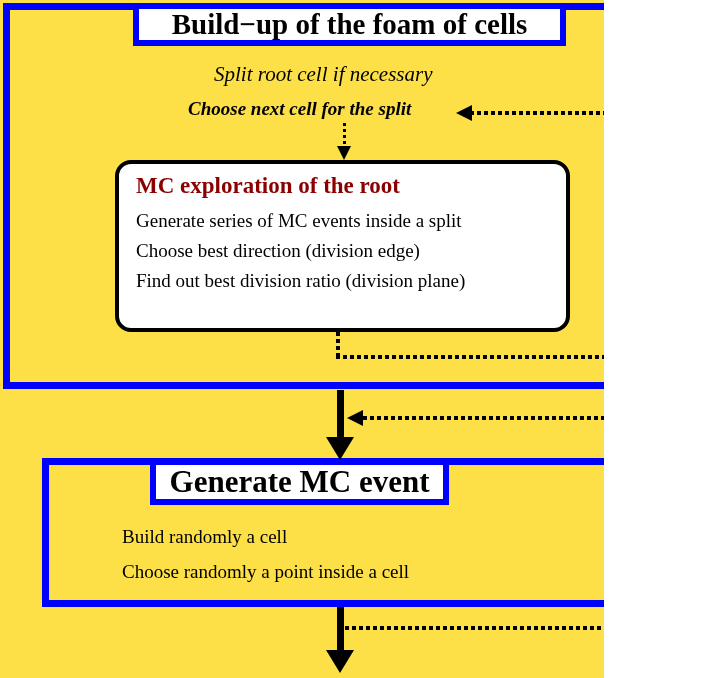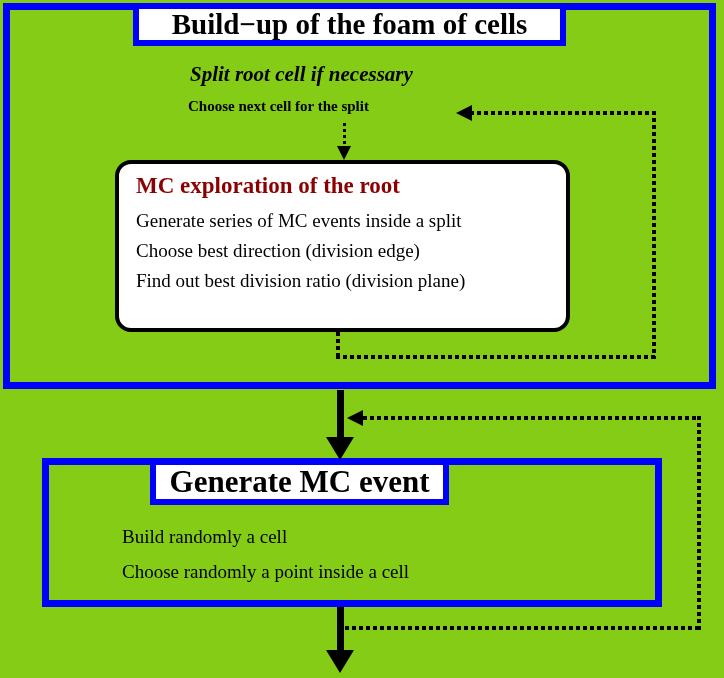--- a/index.html
+++ b/index.html
@@ -1,38 +1,38 @@
 <!DOCTYPE html>
 <html style="--accent-blue: #0000FE; --heading-red: #8B0000;"><head>
 <meta charset="utf-8">
 <style>
   :root{
     --accent-blue:#0000FE;
     --heading-red:#8B0000;
   }
   html,body{margin:0;padding:0;background:#ffffff;}
   .stage{
-    position:relative;width:724px;height:678px;background:#84cc16;
+    position:relative;width:604px;height:678px;background:#fde047;
     font-family:"Liberation Serif","DejaVu Serif",serif;color:#000;overflow:hidden;
   }
   .abs{position:absolute;box-sizing:border-box;}
   
   .outer-box{border:7px solid var(--accent-blue);background:transparent;z-index:1;}
   
   .title-box{
     border:6px solid var(--accent-blue);background:#fff;z-index:4;
     display:flex;align-items:center;justify-content:center;
     font-weight:bold;white-space:nowrap;
   }
   .t-big{font-size:29px;}
   .t-big2{font-size:31px;align-items:center;}
   
   .txt{z-index:3;white-space:nowrap;line-height:1;}
-  .step-bold{font-size:15px;font-weight:bold;}
-  .step-italic{font-size:21px;font-weight:bold;font-style:italic;}
+  .step-bold{font-size:19px;font-weight:bold;font-style:italic;}
+  .step-italic{font-size:21px;font-weight:normal;font-style:italic;margin-left:24px;}
   .body-line{font-size:19px;}
   .mc-head{font-size:23px;font-weight:bold;color:var(--heading-red);}
   
   .round-box{border:4px solid #000;border-radius:16px;background:#fff;z-index:2;}
   
   .dot-h{height:4px;background-image:repeating-linear-gradient(to right,#000 0 4px,transparent 4px 7px);z-index:2;}
   .dot-v{width:4px;background-image:repeating-linear-gradient(to bottom,#000 0 4px,transparent 4px 7px);z-index:2;}
   .dot-v-thin{width:3px;background-image:repeating-linear-gradient(to bottom,#000 0 3px,transparent 3px 6px);z-index:2;}
   
   .shaft{width:7px;background:#000;z-index:2;}

